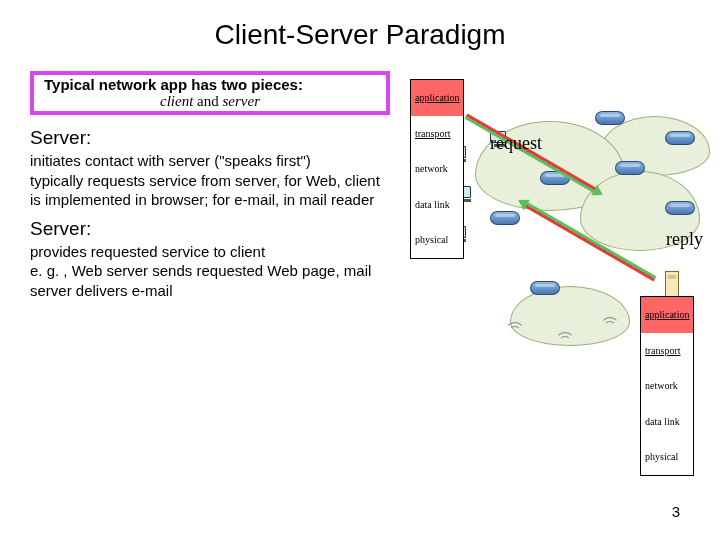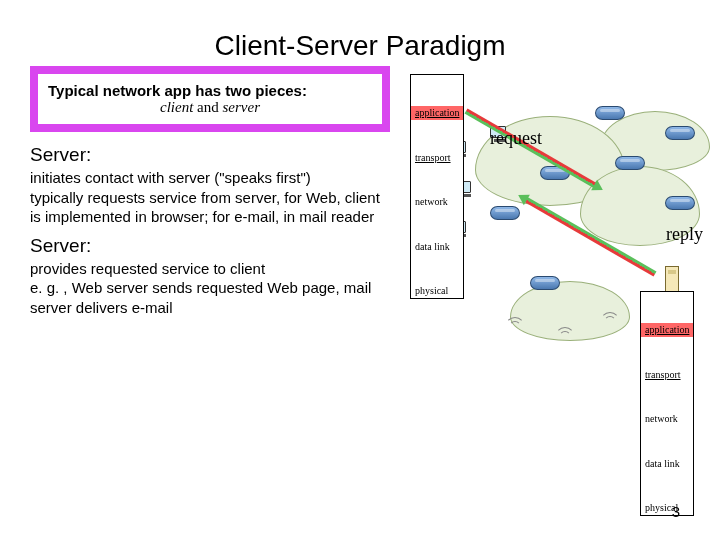--- a/index.html
+++ b/index.html
@@ -1,30 +1,30 @@
 <!DOCTYPE html>
 <html><head>
 <meta charset="utf-8">
 <style>
   * { margin: 0; padding: 0; box-sizing: border-box; }
   body { width: 720px; height: 540px; background: #fff; font-family: Arial, Helvetica, sans-serif; position: relative; overflow: hidden; }
-  .title { font-size: 28px; text-align: center; padding-top: 30px; margin-bottom: 4px; }
+  .title { font-size: 28px; text-align: center; padding-top: 19px; margin-bottom: 20px; }
   .content { display: flex; padding: 0 30px; }
   .left { flex: 0 0 360px; }
-  .box { border: 8px solid #d946ef; padding: 8px 10px; font-size: 15px; margin-bottom: 12px; }
+  .box { border: 4px solid #d946ef; padding: 1px 10px; font-size: 15px; margin-bottom: 12px; }
   .box .l1 { font-weight: bold; }
   .box .l2 { text-align: center; font-family: Liberation Serif, serif; }
   .hdr { font-size: 19px; margin: 4px 0 2px 0; }
   .body-text { font-size: 15px; line-height: 1.3; margin-bottom: 8px; }
   .footer-text { font-size: 15px; font-weight: bold; margin-top: 14px; }
   .right { flex: 1; position: relative; }
   .page-num { position: absolute; bottom: 20px; right: 40px; font-size: 15px; }
 
   .stack { position: absolute; border: 1px solid #000; background: #fff; font-family: "Times New Roman", serif; font-size: 10px; line-height: 1.15; }
-  .stack div { padding: 1px 4px; white-space: nowrap; margin-top: 31px; }
+  .stack div { padding: 12px 4px; white-space: nowrap; }
   .stack .app { background: #ff6666; text-decoration: underline; }
   .stack .tr { text-decoration: underline; }
   .stack1 { top: 8px; left: 20px; }
   .stack2 { top: 225px; left: 250px; }
 
   .lbl { position: absolute; font-family: "Times New Roman", serif; font-size: 18px; }
   .lbl-req { top: 62px; left: 100px; }
   .lbl-rep { top: 158px; left: 276px; }
 
   

